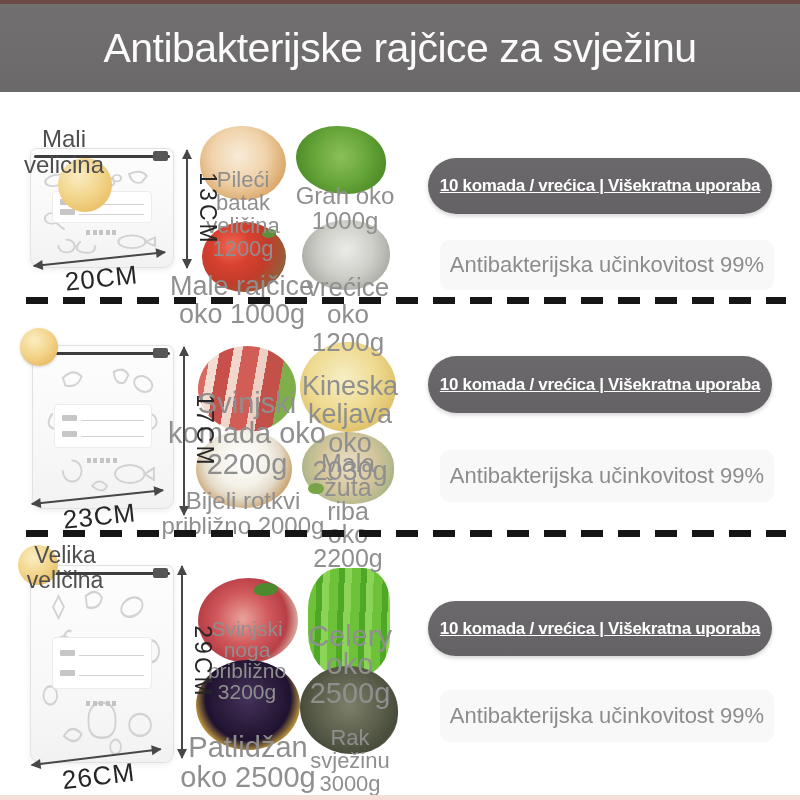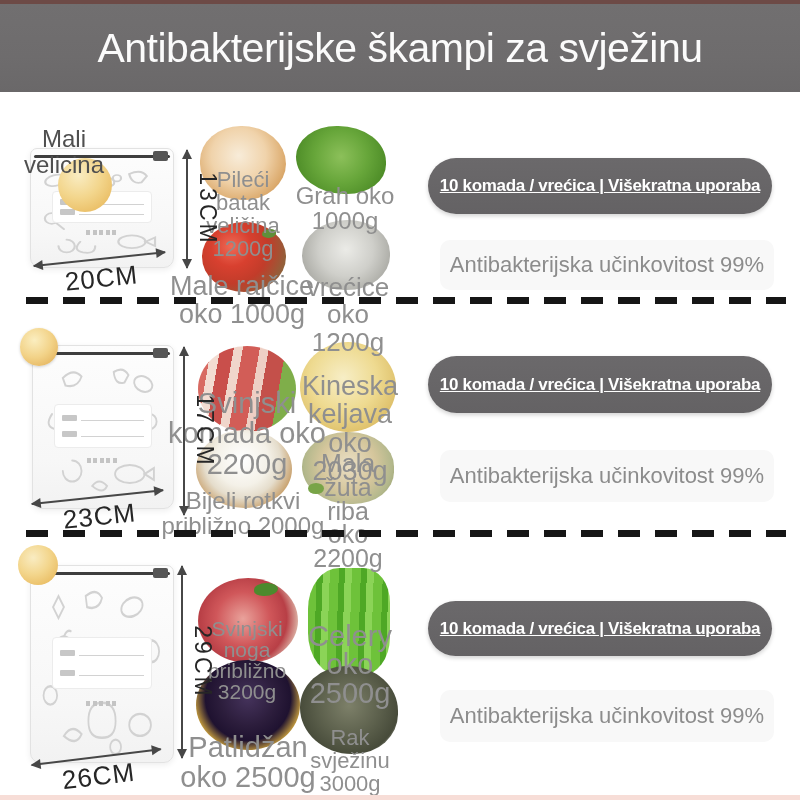--- a/index.html
+++ b/index.html
@@ -89,21 +89,21 @@
 
   .bottomline{position:absolute;left:0;bottom:0;width:800px;height:5px;background:#f7ddd7;z-index:9;}
 </style>
 </head>
 <body>
 
 <div class="page">
 
   <div class="topline"></div>
   <div class="header">
-    <div class="title">Antibakterijske škampi za svježinu</div>
+    <div class="title">Antibakterijske rajčice za svježinu</div>
   </div>
 
   <div class="marker-dot" style="left:58px;top:158px;width:54px;height:54px"></div>
   <div class="marker-text" style="left:12px;top:126px;width:104px;font-size:24px">Mali velicina</div>
 
   <div class="bag" style="left:30px;top:148px;width:142px;height:118px">
     <svg viewBox="0 0 100 100" preserveAspectRatio="none">
       <g stroke="#d2d2d2" fill="none" stroke-width="1.6" stroke-linecap="round">
         <ellipse cx="16" cy="22" rx="8" ry="5" transform="rotate(-20 16 22)"></ellipse>
         <path d="M32 12 q6 -6 12 0 q-2 7 -10 5 z"></path>
@@ -205,20 +205,21 @@
   <div class="food-label" style="left:350px;top:372px;width:115px;font-size:27px">Kineska keljava oko 2030g</div>
   <div class="food-label" style="left:243px;top:488px;width:185px;font-size:24px">Bijeli rotkvi približno 2000g</div>
   <div class="food-label" style="left:348px;top:452px;width:72px;font-size:25px;line-height:0.95">Mala žuta riba oko 2200g</div>
 
   <div class="badge" style="left:428px;top:356px;width:344px;height:57px">10 komada / vrećica | Višekratna uporaba</div>
   <div class="efficacy" style="left:440px;top:450px;width:334px;height:52px">Antibakterijska učinkovitost 99%</div>
 
   <div class="divider" style="top:530px"></div>
 
   <div class="marker-dot" style="left:18px;top:545px;width:40px;height:40px"></div>
+  <div class="marker-text" style="left:4px;top:543px;width:122px;font-size:23px">Velika veličina</div>
 
   <div class="bag" style="left:30px;top:565px;width:142px;height:196px">
     <svg viewBox="0 0 100 100" preserveAspectRatio="none">
       <g stroke="#d2d2d2" fill="none" stroke-width="1.3" stroke-linecap="round">
         <path d="M14 18 l4 -6 l4 6 l-4 6 z"></path>
         <path d="M38 12 q8 -5 12 1 q-2 7 -11 5 z"></path>
         <ellipse cx="72" cy="18" rx="8" ry="5" transform="rotate(-15 72 18)"></ellipse>
         <circle cx="22" cy="40" r="6"></circle>
           <path d="M22 34 q2 -4 5 -3"></path>
         <path d="M80 42 a6 6 0 1 0 6 -6"></path>

